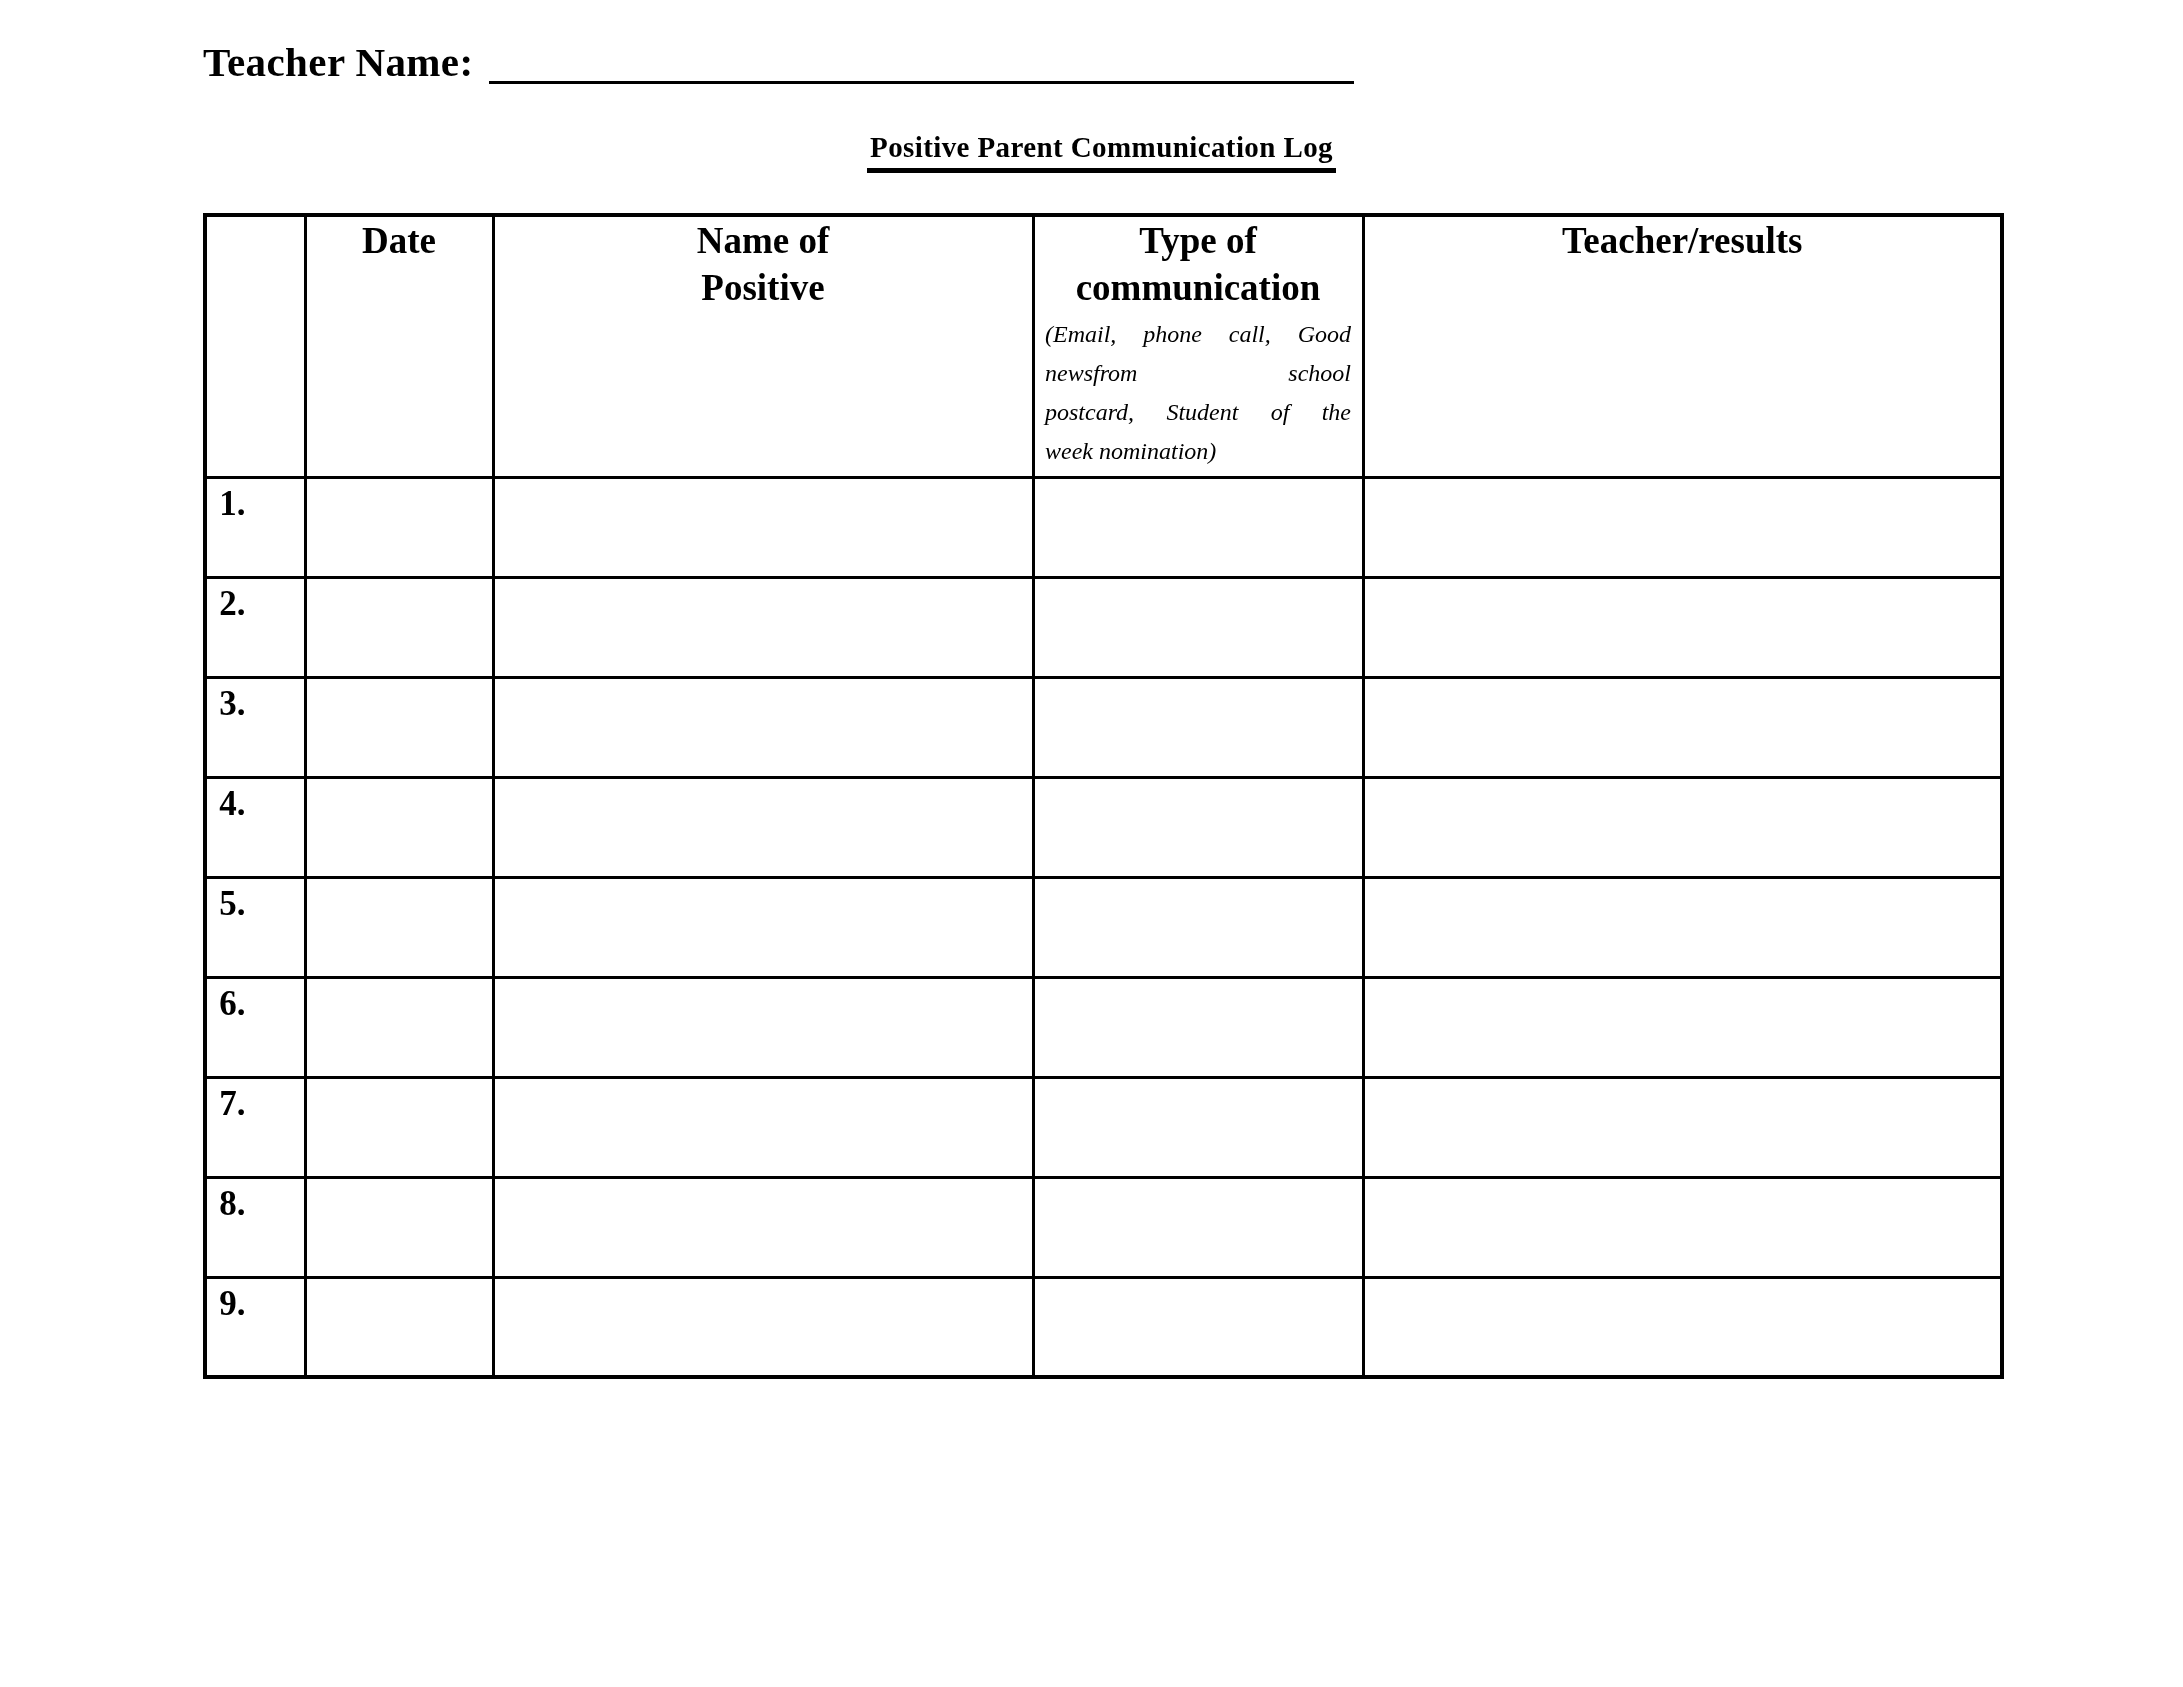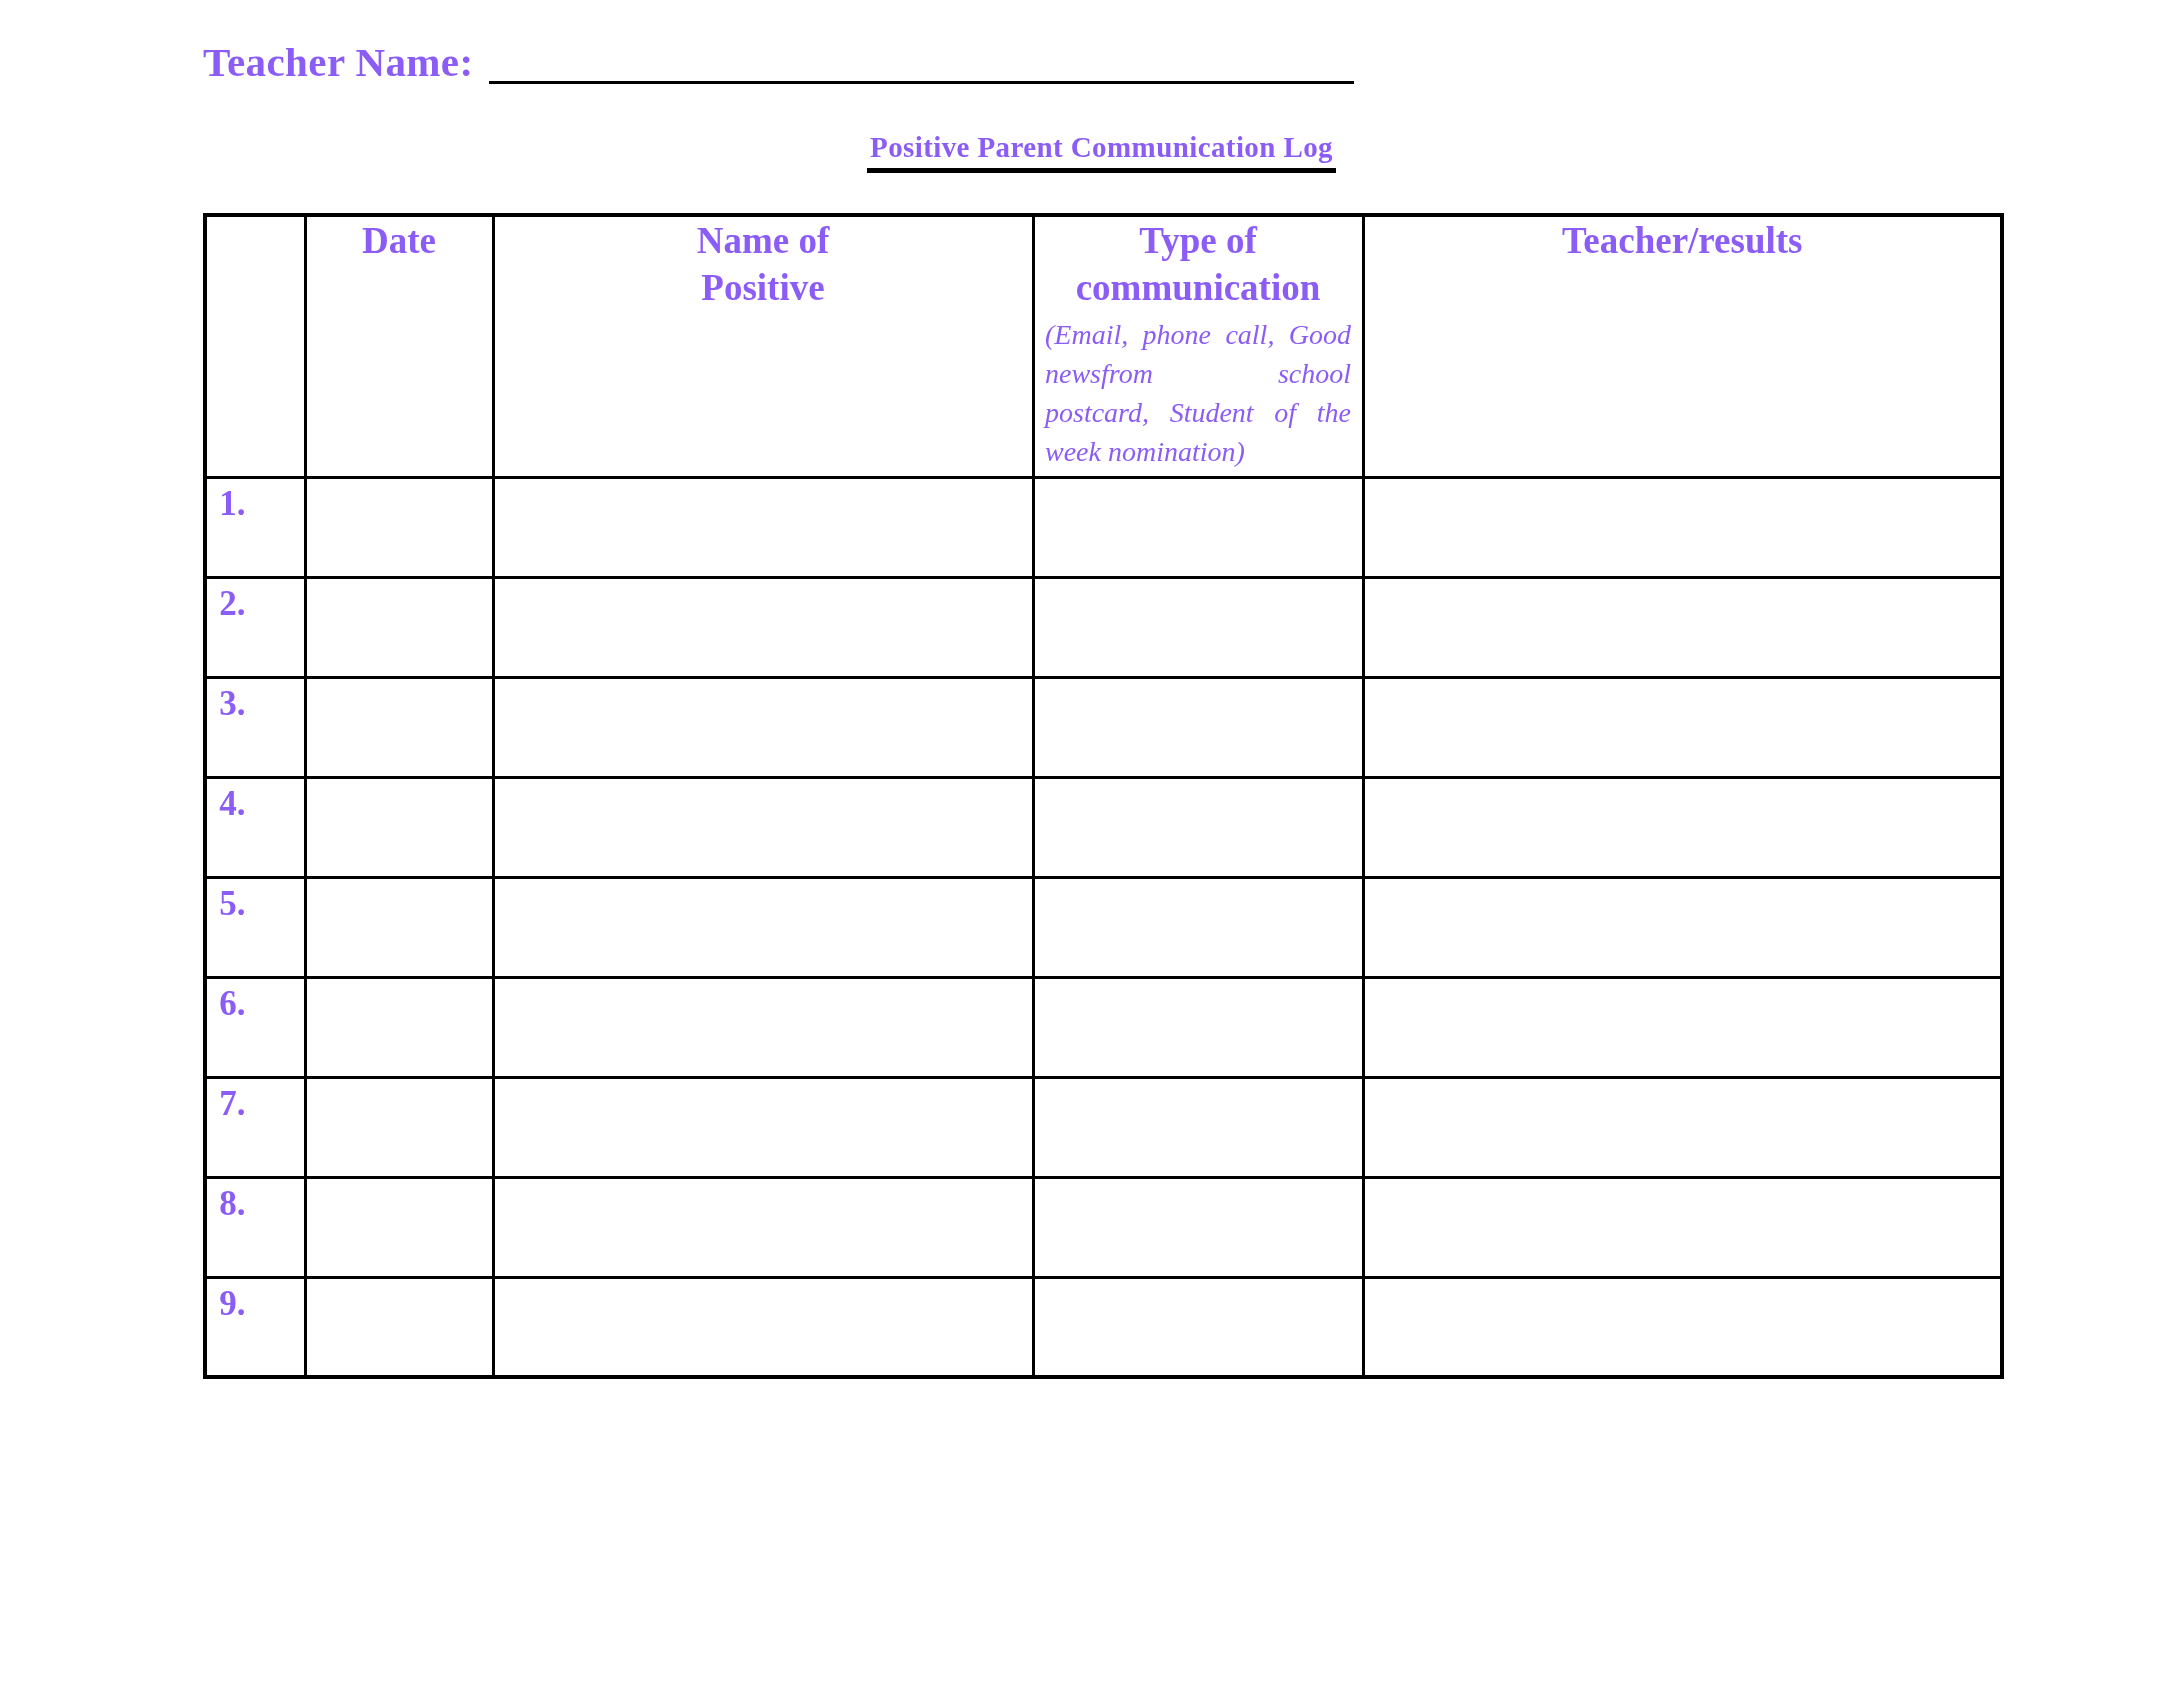--- a/index.html
+++ b/index.html
@@ -9,21 +9,21 @@
     width: 2184px;
     height: 1687px;
     overflow: hidden;
   }
   .page {
     box-sizing: border-box;
     width: 2184px;
     height: 1687px;
     padding: 38px 0 8px 203px;
     font-family: "Liberation Serif", "DejaVu Serif", serif;
-    color: #8b5cf6;
+    color: #000000;
   }
   
   .teacher-row {
     display: flex;
     align-items: flex-end;
     width: 1797px;
   }
   .teacher-label {
     font-size: 41px;
     font-weight: bold;
@@ -78,21 +78,21 @@
     border-bottom: 5.2px solid #000000;
     font-size: 37px;
     font-weight: bold;
     text-align: center;
     padding-top: 7px;
     line-height: 47px;
   }
   .type-sub {
     font-weight: normal;
     font-style: italic;
-    font-size: 28px;
+    font-size: 24px;
     line-height: 39px;
     padding: 3.5px 10.5px 0 10.5px;
     text-align: left;
   }
   .jline { text-align: justify; text-align-last: justify; }
   .jline.last { text-align-last: left; }
 
   tbody tr { height: 100px; }
   td.rownum {
     font-size: 35px;

